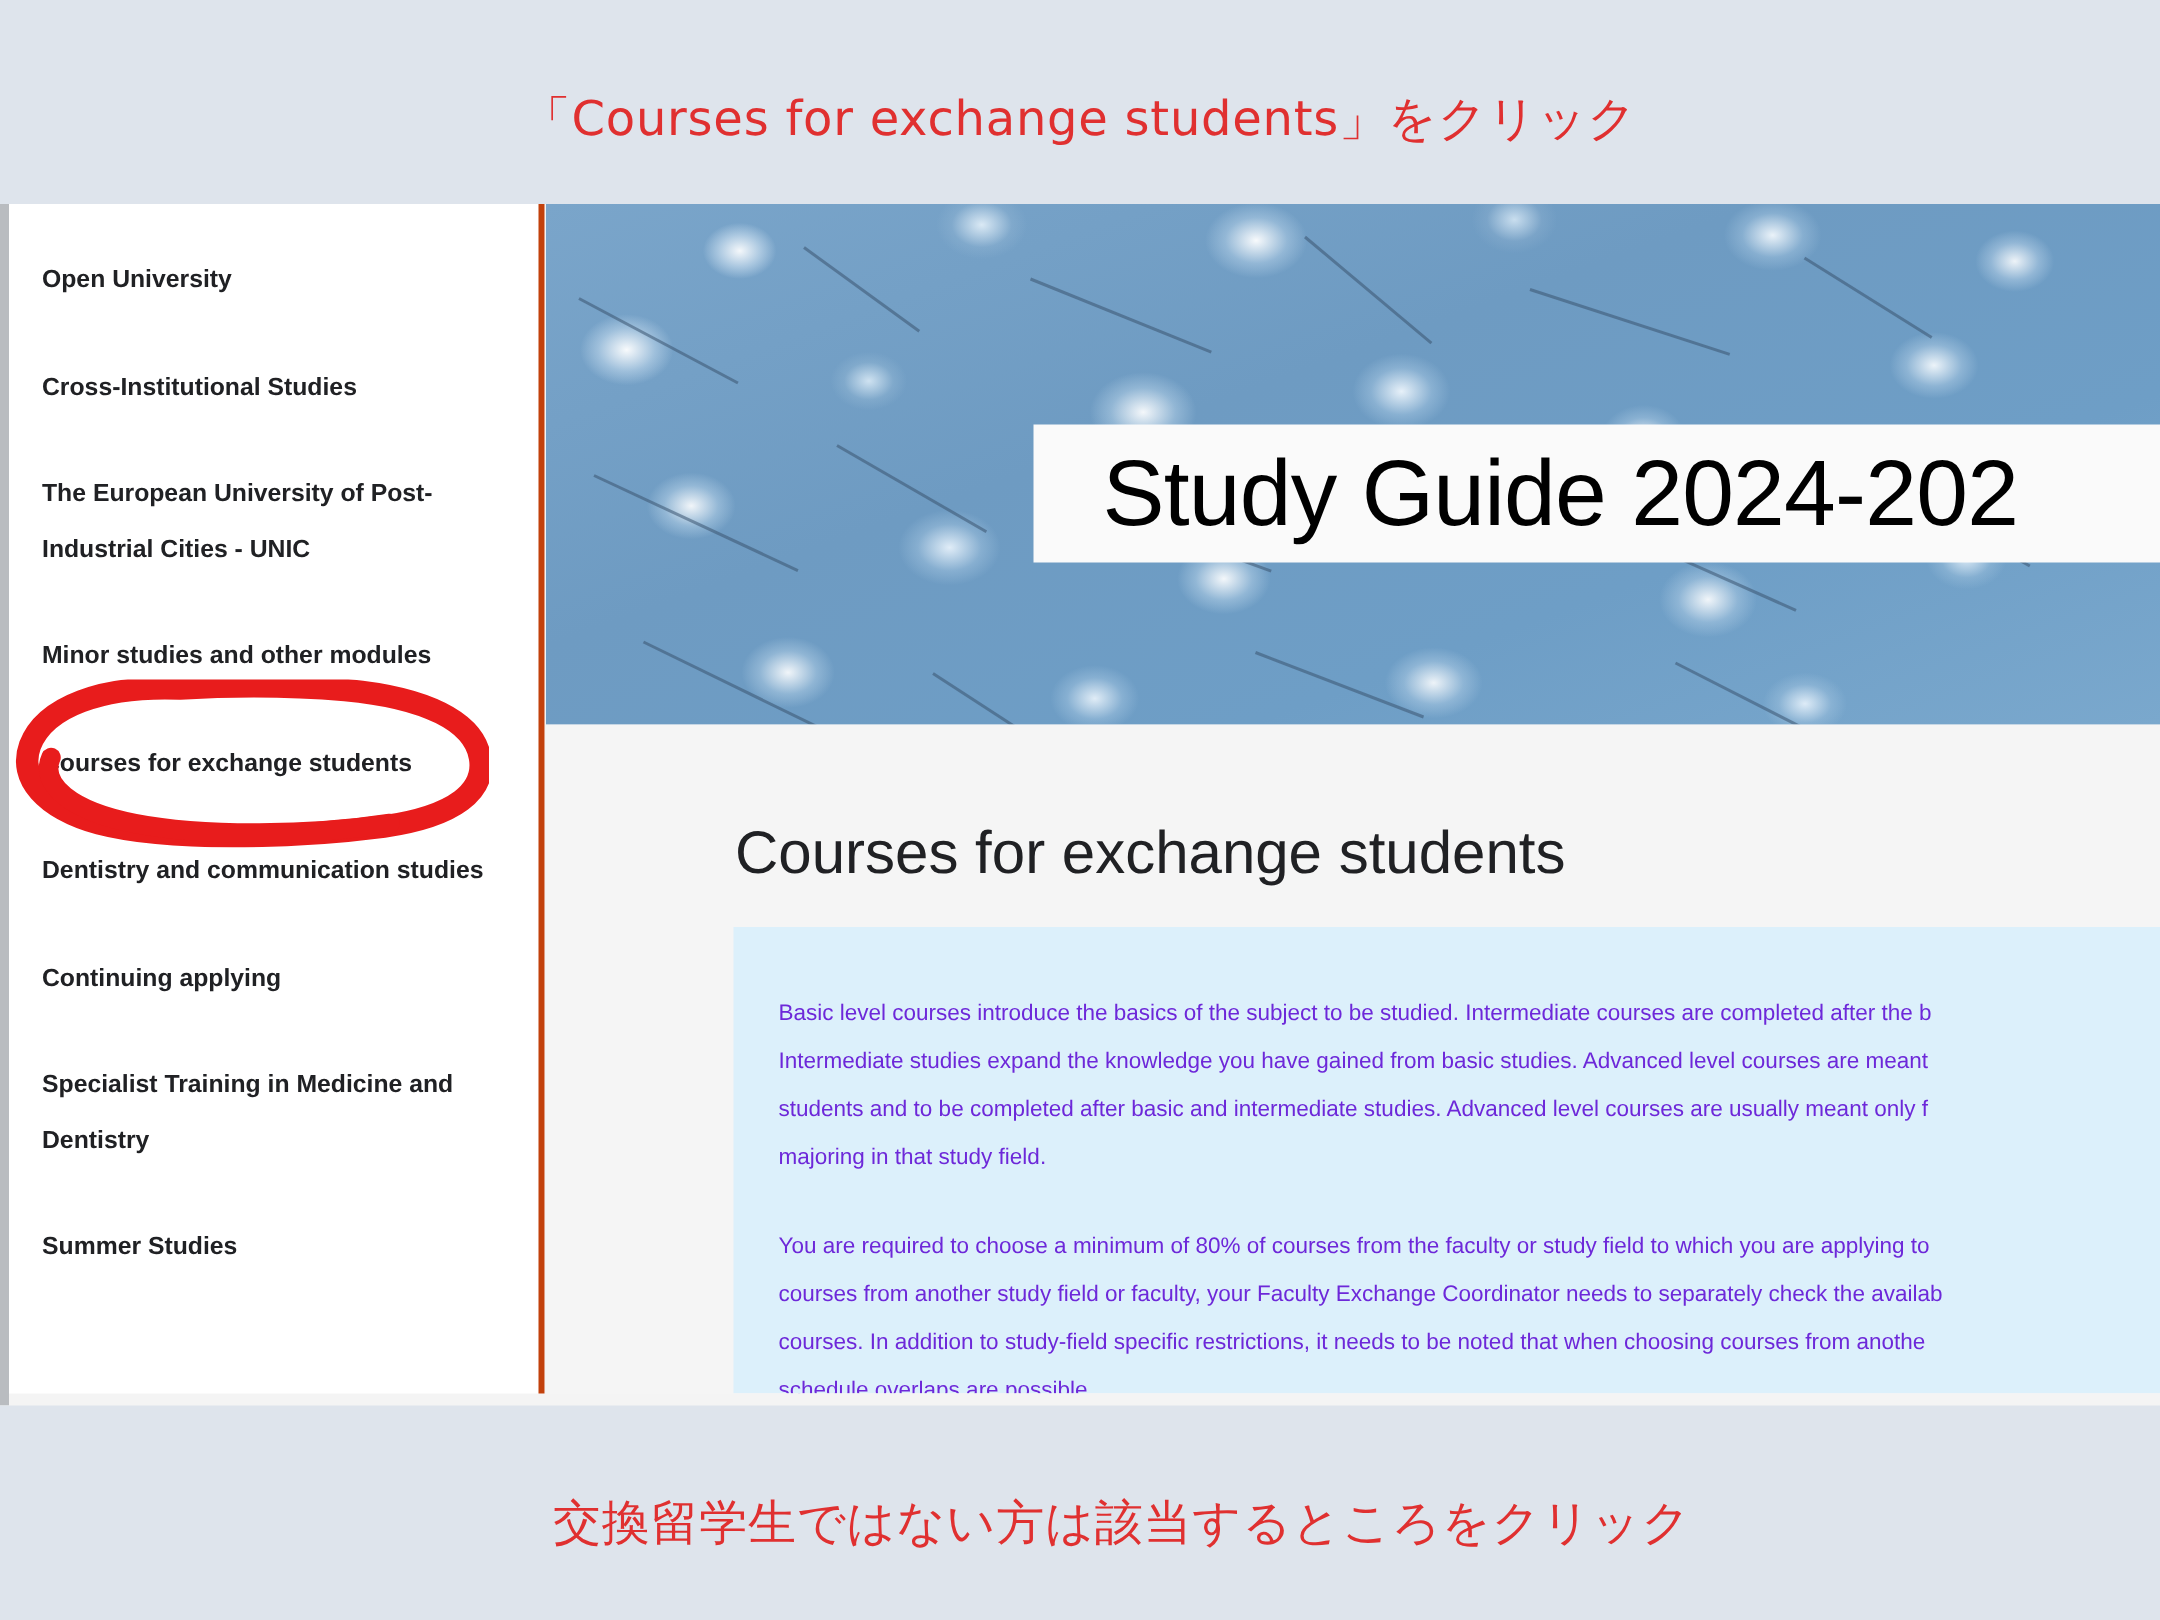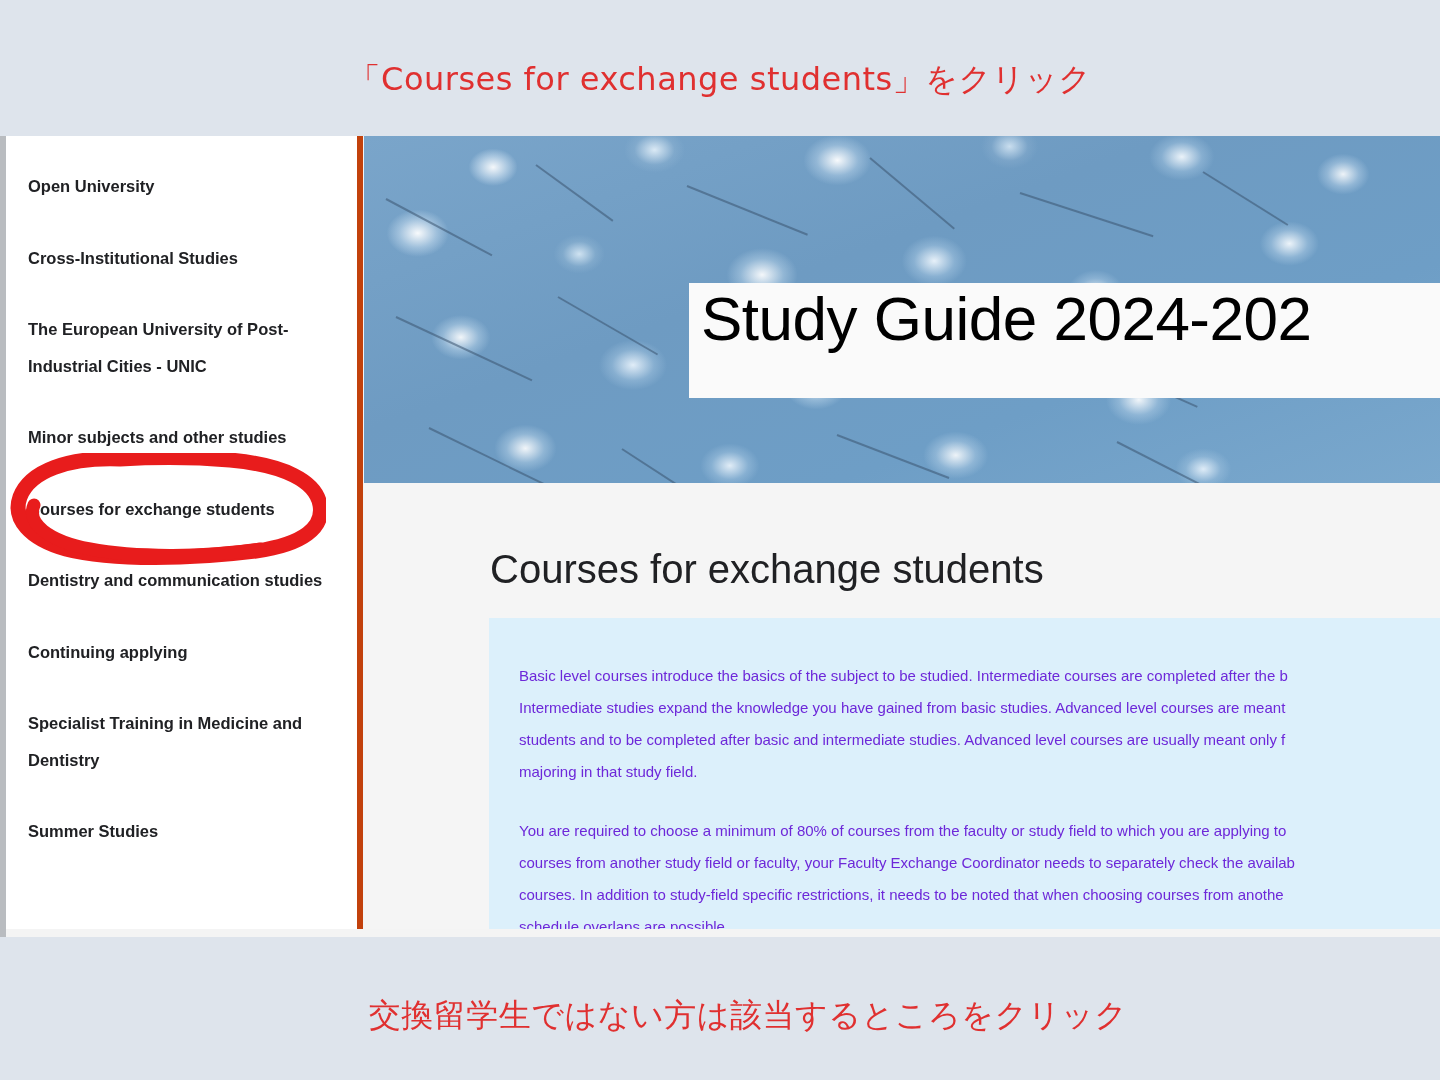--- a/index.html
+++ b/index.html
@@ -50,21 +50,21 @@
   }
 
   
   .sidebar {
     position: absolute;
     left: 6px;
     top: 0;
     width: 357px;
     height: 793px;
     background: #ffffff;
-    border-right: 6px solid #c2410c;
+    border-right: 4px solid #c2410c;
     box-sizing: border-box;
     overflow: hidden;
   }
   .nav-list {
     margin: 0;
     padding: 0;
     list-style: none;
     padding-top: 32px;
   }
   .nav-item {
@@ -131,24 +131,26 @@
     position: absolute;
     height: 2px;
     background: rgba(58, 84, 112, .55);
     transform-origin: left center;
   }
   .hero-title-box {
     position: absolute;
     left: 325px;
     top: 147px;
     right: 0;
-    height: 115px;
+    height: 92px;
     background: #fafafa;
     display: flex;
-    overflow: hidden;
+    align-items: center;
+    overflow: hidden;
+    padding-left: 34px;
   }
   .hero-title {
     font-size: 62px;
     font-weight: 400;
     color: #000000;
     white-space: nowrap;
     padding-left: 12px;
     letter-spacing: -.5px;
   }
 
@@ -209,21 +211,21 @@
 
 <div class="screenshot">
 
   <div class="screenshot-edge-left"></div>
 
   <nav class="sidebar">
     <ul class="nav-list">
       <li class="nav-item">Open University</li>
       <li class="nav-item">Cross-Institutional Studies</li>
       <li class="nav-item">The European University of Post-Industrial Cities - UNIC</li>
-      <li class="nav-item">Minor subjects and other studies</li>
+      <li class="nav-item">Minor studies and other modules</li>
       <li class="nav-item">Courses for exchange students</li>
       <li class="nav-item">Dentistry and communication studies</li>
       <li class="nav-item">Continuing applying</li>
       <li class="nav-item">Specialist Training in Medicine and Dentistry</li>
       <li class="nav-item">Summer Studies</li>
     </ul>
   </nav>
 
   <main class="main">
 

